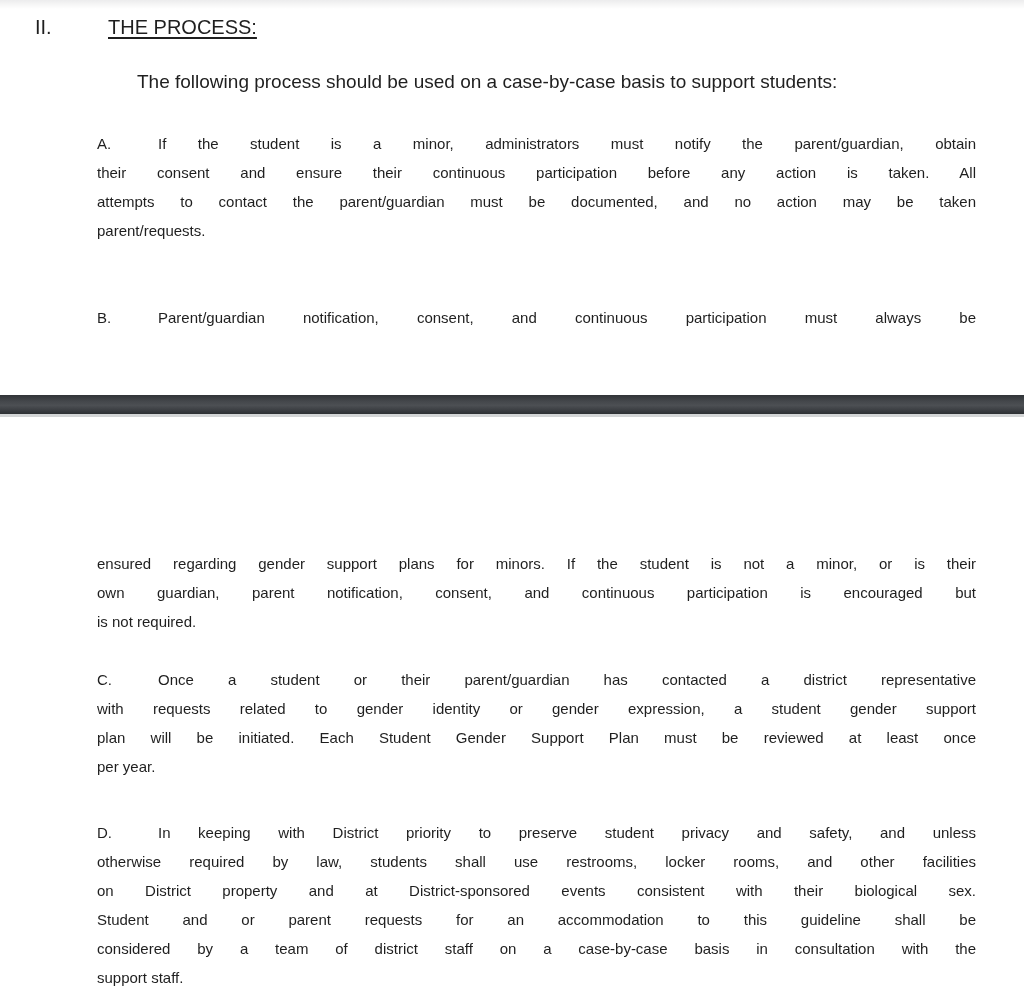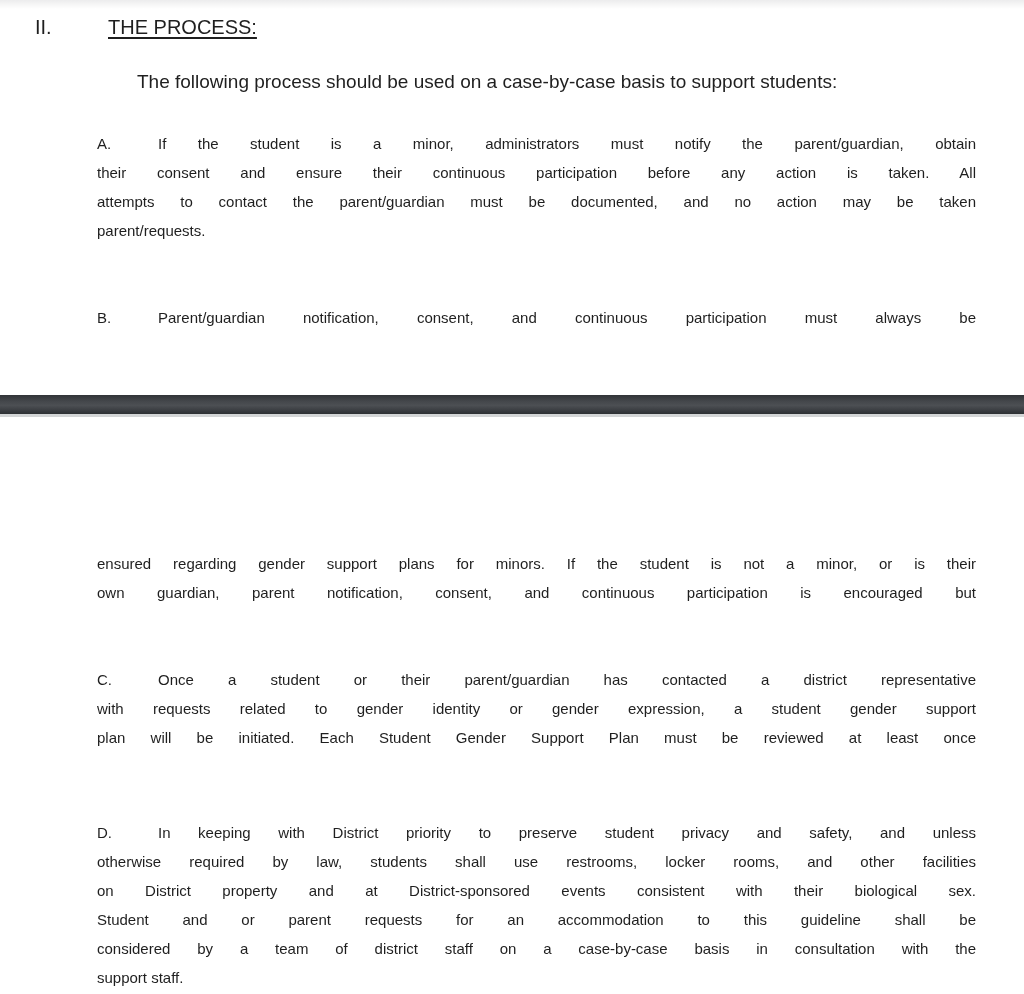--- a/index.html
+++ b/index.html
@@ -102,26 +102,28 @@
       <div class="line just"><span class="plabel">B.</span><span>Parent/guardian notification, consent, and continuous participation must always be</span></div>
     </div>
   </section>
 
   <div class="separator"></div>
 
   <section>
     <div class="para" id="para-b-cont">
       <div class="line just">ensured regarding gender support plans for minors. If the student is not a minor, or is their</div>
       <div class="line just">own guardian, parent notification, consent, and continuous participation is encouraged but</div>
+      <div class="line">is not required.</div>
     </div>
 
     <div class="para" id="para-c">
       <div class="line just"><span class="plabel">C.</span><span>Once a student or their parent/guardian has contacted a district representative</span></div>
       <div class="line just">with requests related to gender identity or gender expression, a student gender support</div>
       <div class="line just">plan will be initiated. Each Student Gender Support Plan must be reviewed at least once</div>
+      <div class="line">per year.</div>
     </div>
 
     <div class="para" id="para-d">
       <div class="line just"><span class="plabel">D.</span><span>In keeping with District priority to preserve student privacy and safety, and unless</span></div>
       <div class="line just">otherwise required by law, students shall use restrooms, locker rooms, and other facilities</div>
       <div class="line just">on District property and at District-sponsored events consistent with their biological sex.</div>
       <div class="line just">Student and or parent requests for an accommodation to this guideline shall be</div>
       <div class="line just">considered by a team of district staff on a case-by-case basis in consultation with the</div>
       <div class="line">support staff.</div>
     </div>

